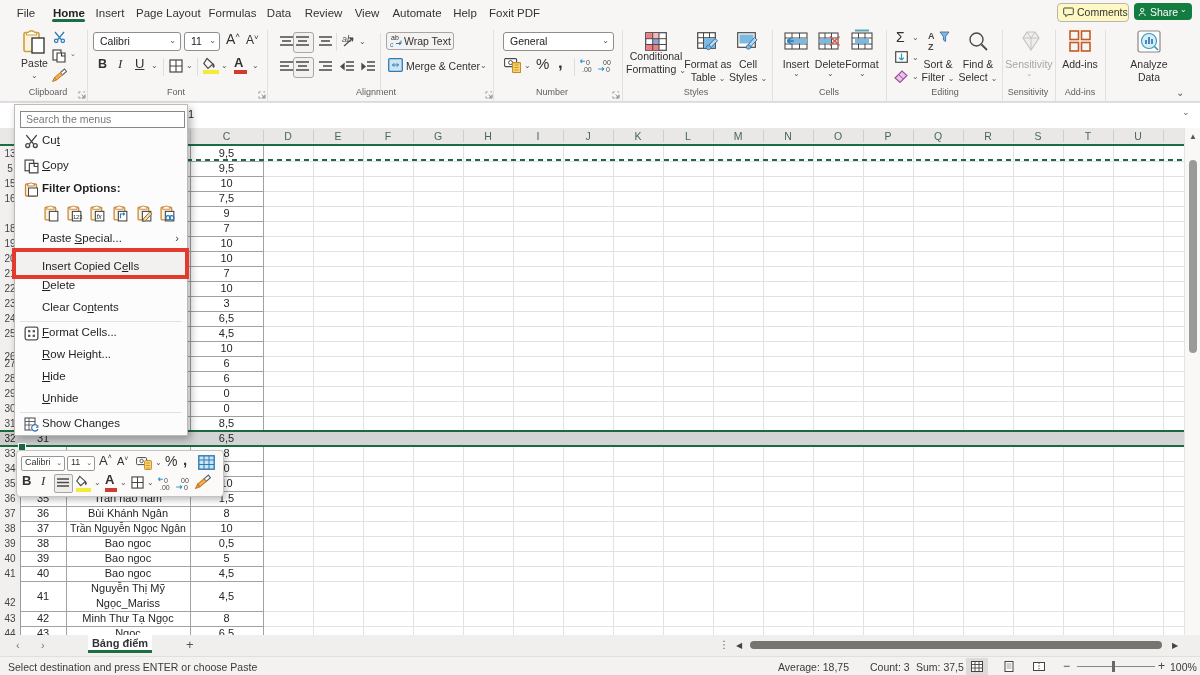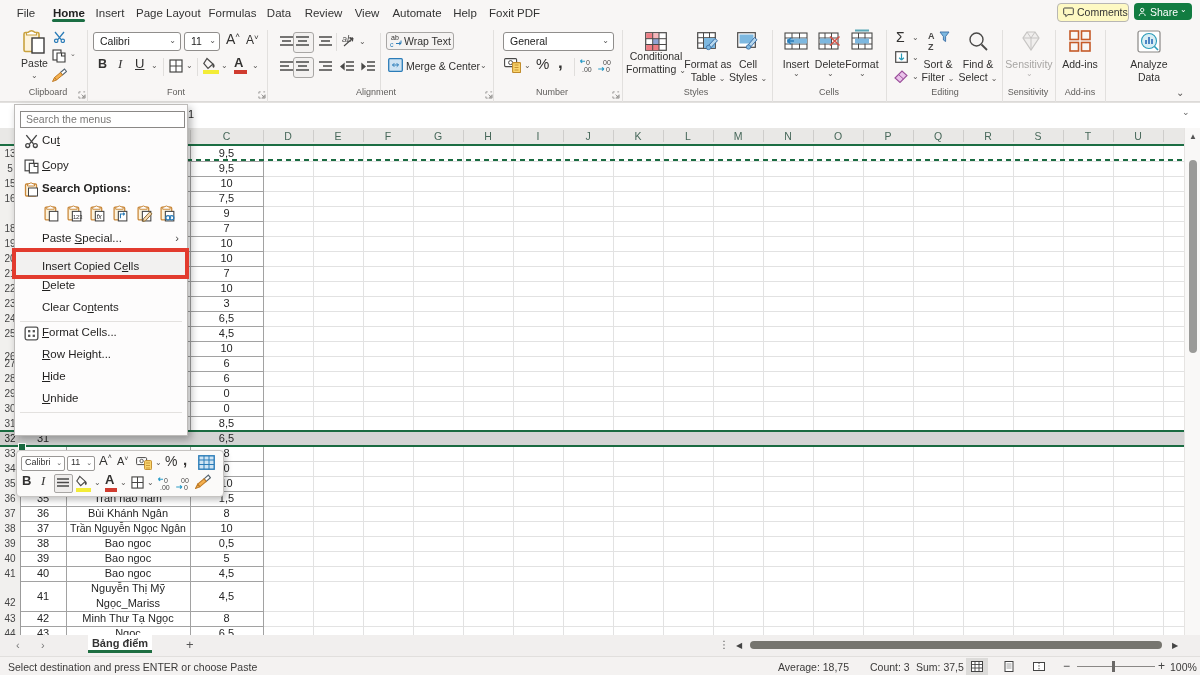--- a/index.html
+++ b/index.html
@@ -562,21 +562,21 @@
           <path d="M5 4 h8 v9 h-8 z M9.5 4 v3 h3.5" fill="#fff" stroke="#444" stroke-width="1.1"></path>
         </svg>
       <span class="txt"><u>C</u>opy</span>
     </div>
     <div class="mi" style="top:74px;font-weight:bold;">
       <svg class="micon" width="14" height="15" viewBox="0 0 14 15">
           <rect x="1" y="2" width="11" height="12" rx="1" fill="#fdf3dc" stroke="#c9883a" stroke-width="1.3"></rect>
           <path d="M4 2 q2.5-2.5 5 0 l1 0 l0 2 l-7 0 l0-2 z" fill="#fff" stroke="#c9883a" stroke-width="1"></path>
           <rect x="4" y="6" width="9" height="8" fill="#fff" stroke="#444" stroke-width="1"></rect>
         </svg>
-      <span class="txt">Search Options:</span>
+      <span class="txt">Filter Options:</span>
     </div>
     <div class="abs" style="top:100px;left:0;height:18px;">
       <svg class="abs" style="left:29px;" width="16" height="17" viewBox="0 0 15 16">
           <rect x="1" y="2" width="10" height="12" rx="1" fill="#fdf3dc" stroke="#c9883a" stroke-width="1.2"></rect>
           <path d="M3.5 2 q2.5-2.2 5 0 l1 0 l0 2 l-7 0 l0-2 z" fill="#fff" stroke="#c9883a" stroke-width="0.9"></path>
           <rect x="5" y="6" width="8" height="9" fill="#fff" stroke="#444" stroke-width="1"></rect>
         </svg>
       <svg class="abs" style="left:52px;" width="16" height="17" viewBox="0 0 15 16">
           <rect x="1" y="2" width="10" height="12" rx="1" fill="#fdf3dc" stroke="#c9883a" stroke-width="1.2"></rect>
           <path d="M3.5 2 q2.5-2.2 5 0 l1 0 l0 2 l-7 0 l0-2 z" fill="#fff" stroke="#c9883a" stroke-width="0.9"></path>
@@ -637,20 +637,30 @@
         </svg>
       <span class="txt"><u>F</u>ormat Cells...</span>
     </div>
     <div class="mi" style="top:284px;">
         <span class="txt"><u>U</u>nhide</span>
       </div>
     <div class="mi" style="top:262px;">
         <span class="txt"><u>H</u>ide</span>
       </div>
     <div class="msep" style="top:307px;"></div>
+    <div class="mi" style="top:309px;">
+      <svg class="micon" width="15" height="15" viewBox="0 0 15 15">
+          <rect x="1" y="1" width="10" height="12" fill="#fff" stroke="#555" stroke-width="1.1"></rect>
+          <path d="M1 4.5 h10 M1 8 h10 M5 1 v12" stroke="#555" stroke-width="0.9"></path>
+          <circle cx="10.5" cy="10.5" r="3.6" fill="#fff"></circle>
+          <path d="M13.5 9 a3.2 3.2 0 1 0 .4 3" fill="none" stroke="#2b6cb8" stroke-width="1.2"></path>
+          <path d="M13.9 8.2 v2 h-2" fill="none" stroke="#2b6cb8" stroke-width="1.1"></path>
+        </svg>
+      <span class="txt">Show Changes</span>
+    </div>
   </div>
 
   <div class="abs" id="minibar">
     <div class="abs" style="left:4px;top:5px;width:42px;height:13px;border:1px solid #9a9896;border-radius:2px;background:#fff;">
       <span style="position:absolute;left:3px;top:0px;font-size:9px;color:#333;">Calibri</span>
         <span class="cv" style="right:2px;top:2px;font-size:7px;">⌄</span>
     </div>
     <div class="abs" style="left:50px;top:5px;width:26px;height:13px;border:1px solid #9a9896;border-radius:2px;background:#fff;">
       <span style="position:absolute;left:3px;top:0px;font-size:9px;color:#333;">11</span>
         <span class="cv" style="right:2px;top:2px;font-size:7px;">⌄</span>

